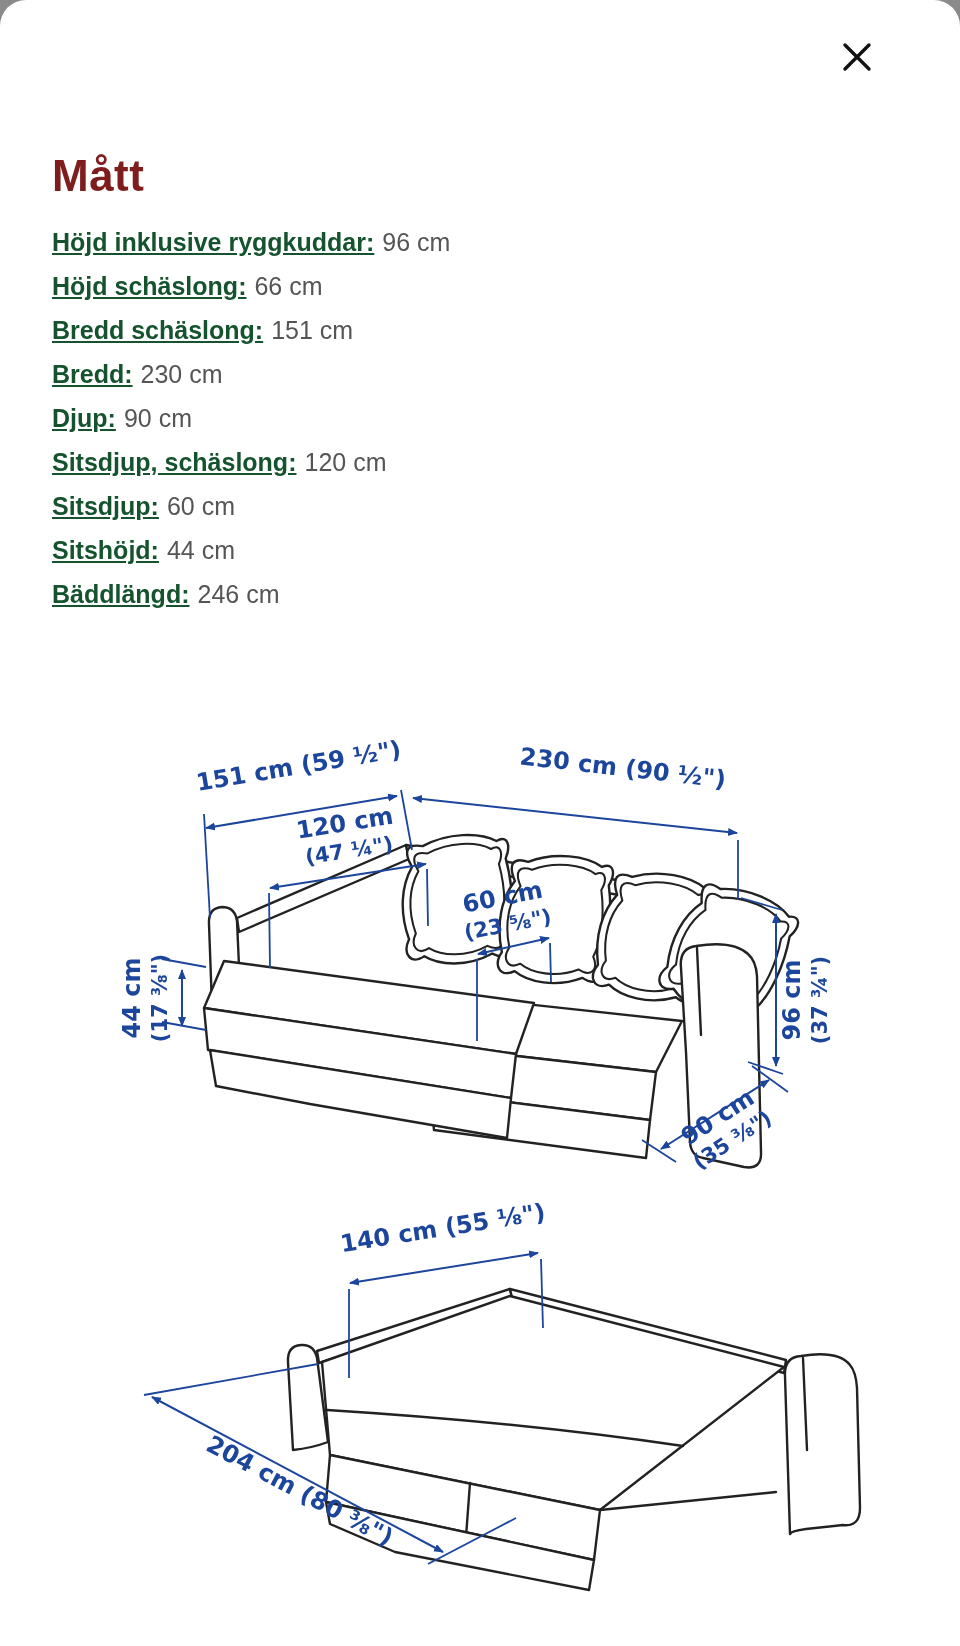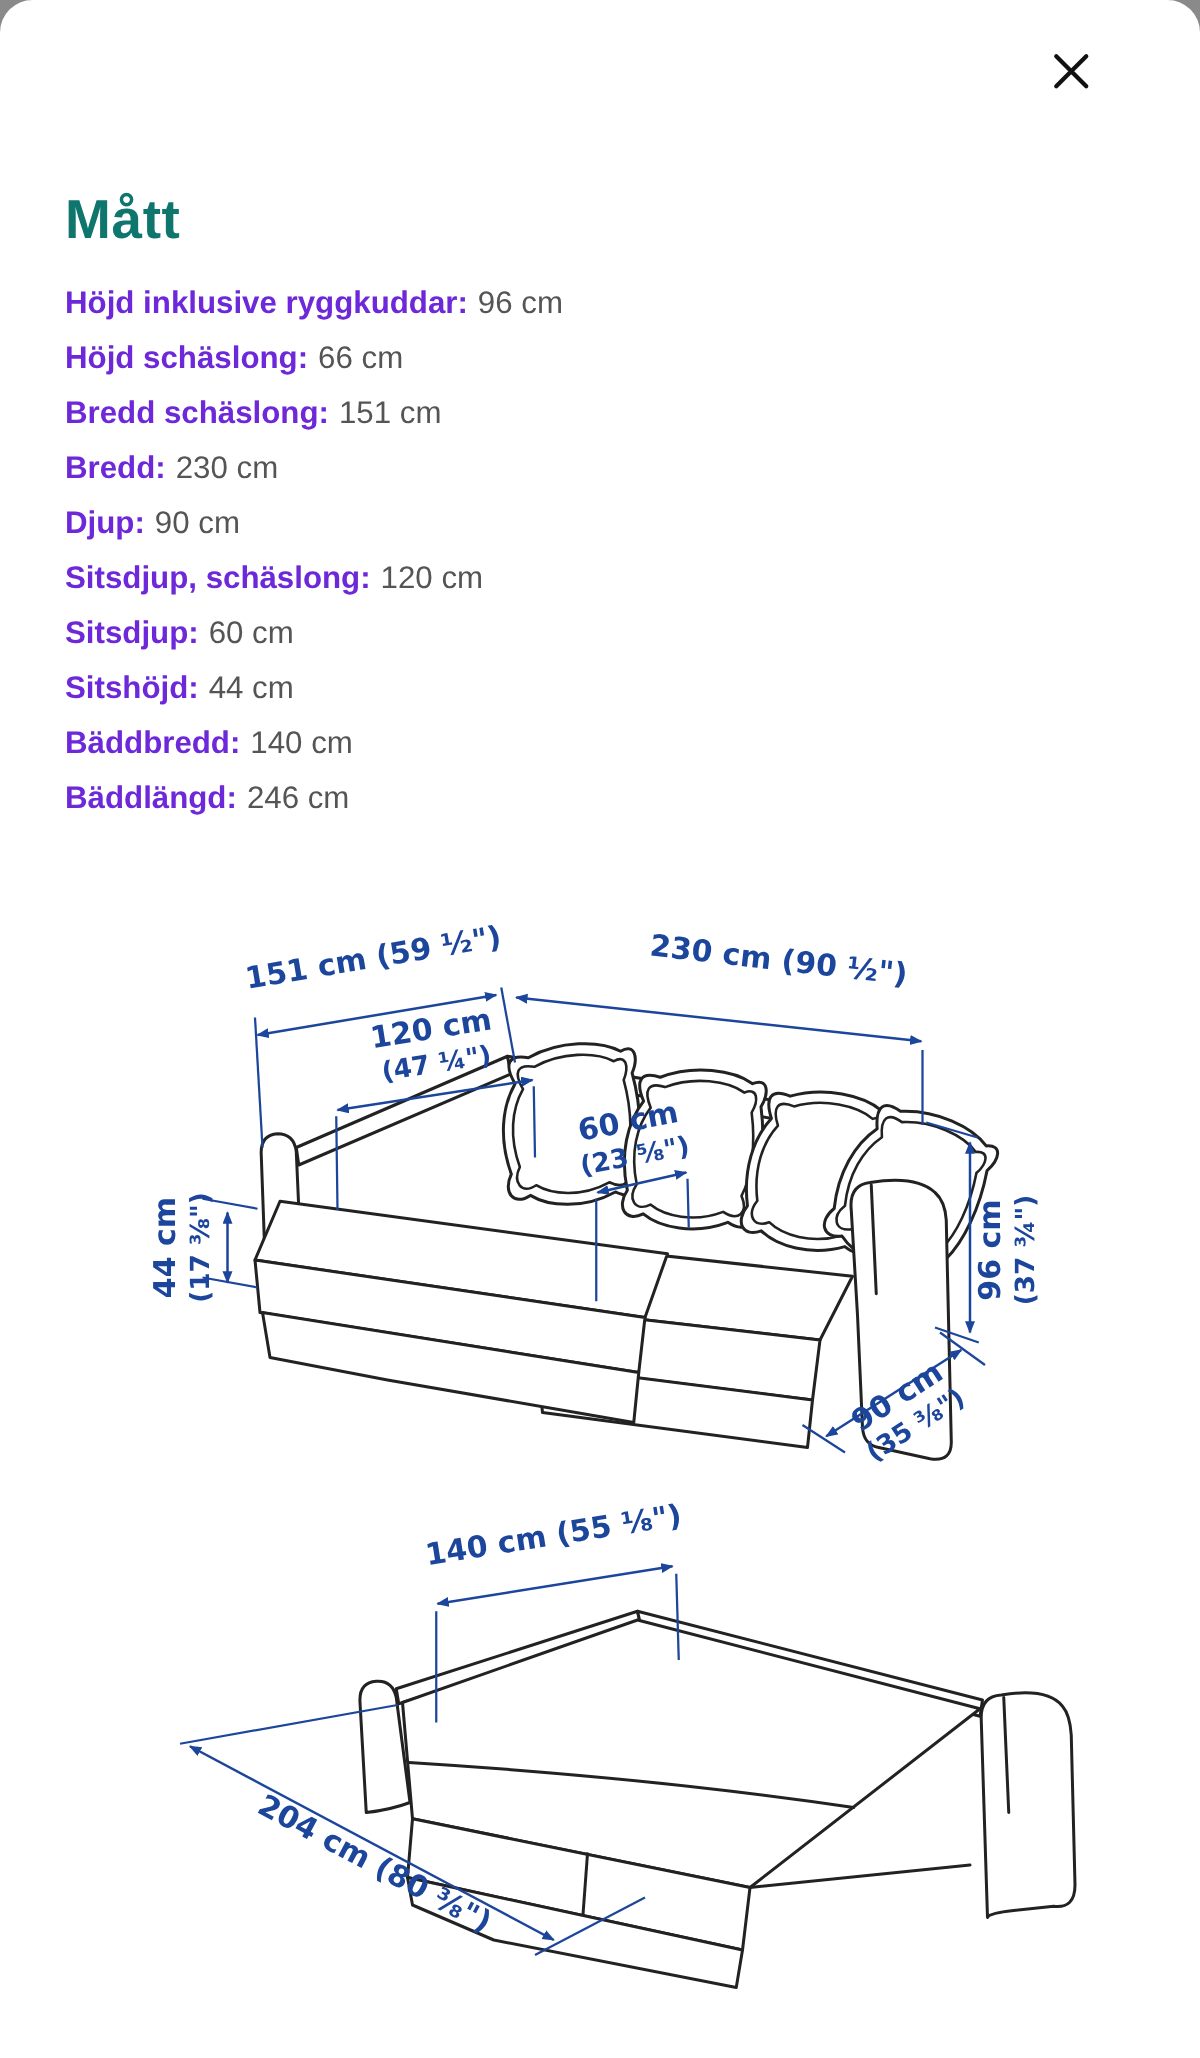--- a/index.html
+++ b/index.html
@@ -15,31 +15,31 @@
     border-radius:26px 26px 0 0;
     overflow:hidden;
   }
   .close-btn{
     position:absolute;top:40px;right:84px;
     width:36px;height:36px;
     background:none;border:none;padding:0;cursor:pointer;
   }
   .page-title{
     position:absolute;left:52px;top:122px;
-    font-size:44px;font-weight:700;color:#0f766e;
+    font-size:44px;font-weight:700;color:#7f1d1d;
     letter-spacing:0.5px;
   }
   .meas-list{
     position:absolute;left:52px;top:220px;width:700px;
   }
   .meas-row{
     font-size:25px;line-height:44px;color:#3d3d3d;
     white-space:nowrap;
   }
-  .meas-row .lbl{font-weight:700;color:#6d28d9;}
+  .meas-row .lbl{font-weight:700;color:#14532d;text-decoration:underline;}
   .meas-row .val{font-weight:400;color:#555555;margin-left:8px;}
   svg{position:absolute;left:0;display:block;}
   #dia1{top:700px;}
   #dia2{top:1150px;}
   .art{stroke:#222222;stroke-width:2.4;fill:none;stroke-linejoin:round;stroke-linecap:round;}
   .artf{stroke:#222222;stroke-width:2.4;fill:#ffffff;stroke-linejoin:round;stroke-linecap:round;}
   .dim{stroke:#1c459c;stroke-width:2;fill:none;}
   .ext{stroke:#1c459c;stroke-width:1.8;fill:none;}
   .dtxt{
     font-family:"DejaVu Sans", sans-serif;
@@ -63,21 +63,20 @@
 
   <div class="meas-list">
     <div class="meas-row"><span class="lbl">Höjd inklusive ryggkuddar:</span><span class="val">96 cm</span></div>
     <div class="meas-row"><span class="lbl">Höjd schäslong:</span><span class="val">66 cm</span></div>
     <div class="meas-row"><span class="lbl">Bredd schäslong:</span><span class="val">151 cm</span></div>
     <div class="meas-row"><span class="lbl">Bredd:</span><span class="val">230 cm</span></div>
     <div class="meas-row"><span class="lbl">Djup:</span><span class="val">90 cm</span></div>
     <div class="meas-row"><span class="lbl">Sitsdjup, schäslong:</span><span class="val">120 cm</span></div>
     <div class="meas-row"><span class="lbl">Sitsdjup:</span><span class="val">60 cm</span></div>
     <div class="meas-row"><span class="lbl">Sitshöjd:</span><span class="val">44 cm</span></div>
-    <div class="meas-row"><span class="lbl">Bäddbredd:</span><span class="val">140 cm</span></div>
     <div class="meas-row"><span class="lbl">Bäddlängd:</span><span class="val">246 cm</span></div>
   </div>
 
   <svg id="dia1" width="960" height="500" viewBox="0 0 960 500">
     <defs>
       <marker id="arr" markerWidth="12" markerHeight="10" refX="9" refY="4" orient="auto-start-reverse" markerUnits="userSpaceOnUse">
         <path d="M0,0 L10,4 L0,8 Z" fill="#1c459c"></path>
       </marker>
       <path id="pw" d="M 14,30 C 6,14 10,6 26,10 C 52,-2 84,0 100,10 C 112,4 114,16 108,28
                        C 114,58 112,88 104,106 C 112,122 102,130 88,122 C 62,134 34,130 20,120

